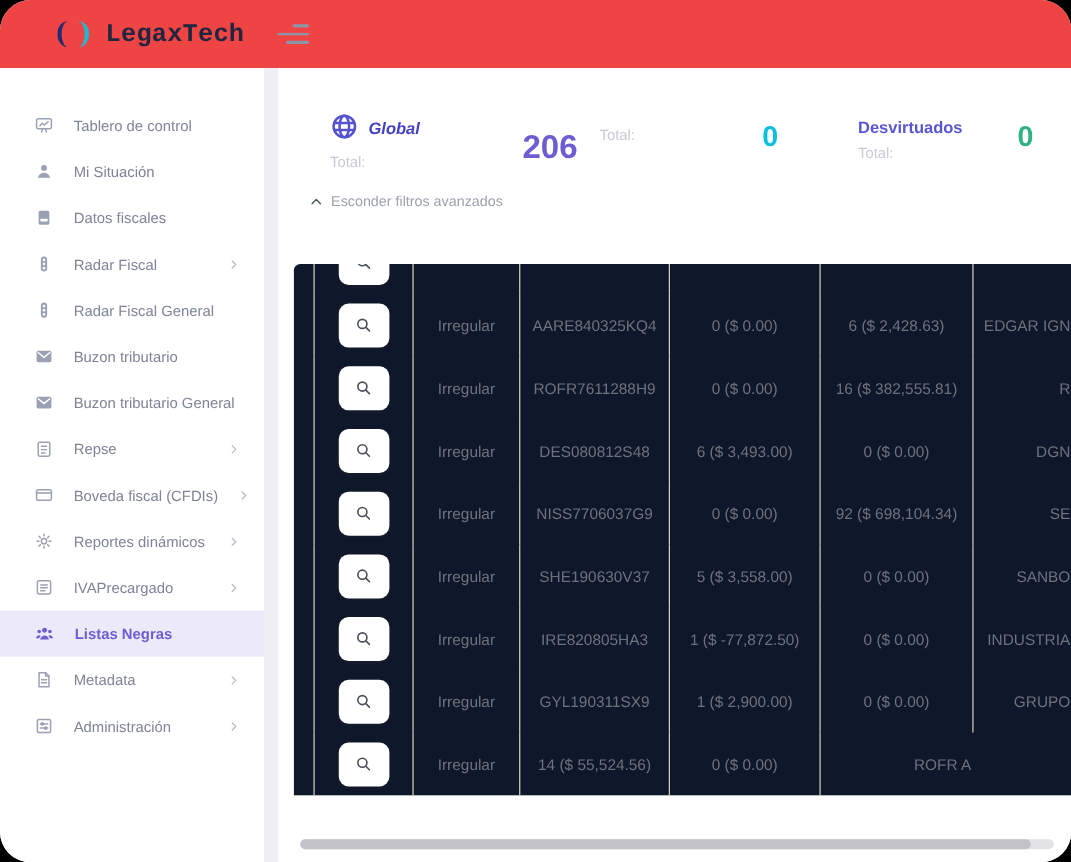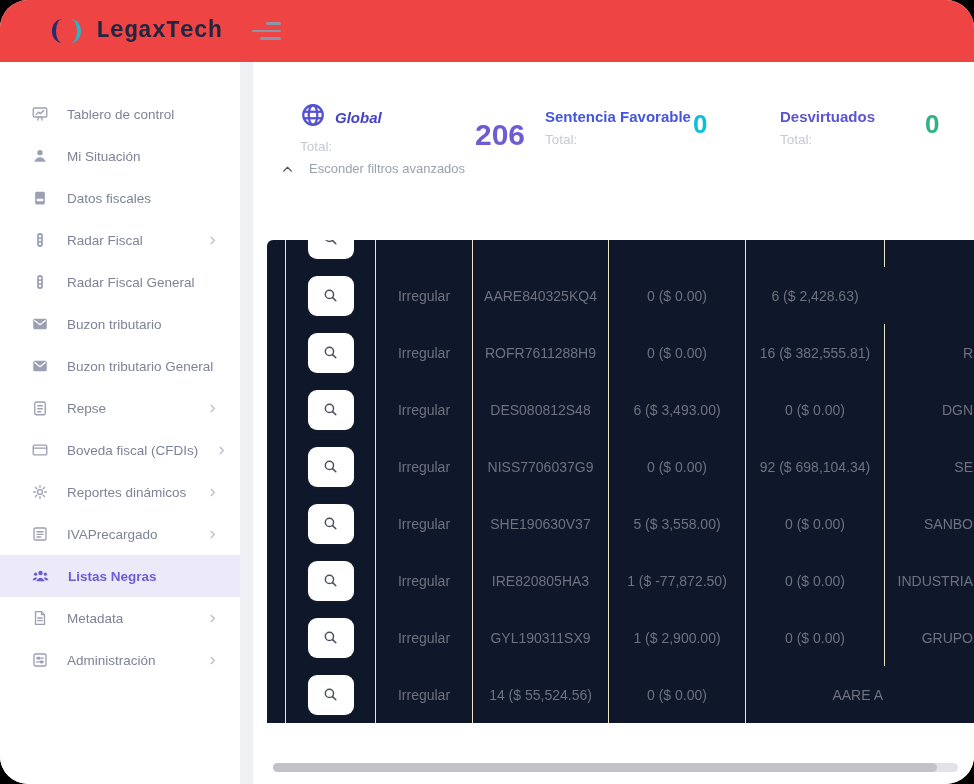--- a/index.html
+++ b/index.html
@@ -35,21 +35,21 @@
   .stat-total{font-size:13.5px;color:#C7CAD6;margin-top:7px;}
   .stat-num{font-weight:700;}
   .stat-global{left:47px;top:40px;width:245px;}
   .g-row{display:flex;align-items:center;gap:9px;}
   .stat-global .stat-num{position:absolute;left:175px;top:16px;font-size:30px;}
   .stat-sentencia{left:292px;top:46px;width:200px;}
   .stat-sentencia .stat-num{position:absolute;left:148px;top:1px;font-size:26px;}
   .stat-desvirtuados{left:527px;top:46px;width:170px;}
   .stat-desvirtuados .stat-num{position:absolute;left:145px;top:1px;font-size:26px;}
 
-  .filters-toggle{position:absolute;left:28px;top:99px;display:flex;align-items:flex-end;gap:15px;cursor:pointer;}
+  .filters-toggle{position:absolute;left:28px;top:113px;display:flex;align-items:flex-end;gap:7px;cursor:pointer;}
   .filters-toggle .txt{font-size:13px;color:#9BA1AF;}
 
   
   .table-wrap{position:absolute;left:14px;top:178px;right:0;height:519px;overflow:hidden;border-radius:6px 0 0 0;}
   .tgrid{display:grid;grid-template-columns:18px 90px 97px 136px 137px 139px 90px;}
   .thead{height:36px;background:#E9E9EB;align-items:center;color:#52565F;font-size:13.5px;font-weight:700;}
   .th{display:flex;align-items:center;justify-content:center;gap:6px;position:relative;height:100%;cursor:pointer;}
   .sort{position:absolute;right:5px;font-size:11px;font-weight:400;color:#B7BAC4;letter-spacing:-2px;cursor:pointer;}
   .check{font-size:13px;color:#3F4450;font-weight:700;}
   .tbody{overflow:hidden;}
@@ -277,21 +277,20 @@
               <line x1="3.5" y1="15" x2="20.5" y2="15"></line>
           </svg>
         </span>
         <span class="stat-title" style="color: rgb(68, 66, 197); font-style: italic;">Global</span>
       </div>
       <div class="stat-total">Total:</div>
       <div class="stat-num" style="color: rgb(108, 93, 211);">206</div>
     </div>
 
     <div class="stat stat-sentencia">
-      <div class="stat-title" style="color: rgb(69, 86, 220);">Sentencia Favorable</div>
       <div class="stat-total">Total:</div>
       <div class="stat-num" style="color: rgb(12, 192, 221);">0</div>
     </div>
 
     <div class="stat stat-desvirtuados">
       <div class="stat-title" style="color: rgb(90, 85, 210);">Desvirtuados</div>
       <div class="stat-total">Total:</div>
       <div class="stat-num" style="color: rgb(47, 179, 128);">0</div>
     </div>
 
@@ -333,20 +332,21 @@
                     <circle cx="10.5" cy="10.5" r="5.8"></circle>
                     <line x1="15" y1="15" x2="19.5" y2="19.5"></line>
                   </svg>
                 </span>
               </button>
             </div>
             <div class="cell b">Irregular</div>
             <div class="cell b">AARE840325KQ4</div>
             <div class="cell b">0 ($ 0.00)</div>
             <div class="cell b">6 ($ 2,428.63)</div>
+            <div class="cell b name">EDGAR IGN</div>
           </div>
           <div class="tgrid trow">
             <div class="cell"></div>
             <div class="cell b">
               <button class="mag-btn">
                 <span style="display: flex;">
                   <svg width="17" height="17" viewBox="0 0 24 24" fill="none" stroke="#4A4F5A" stroke-width="2.1" stroke-linecap="round">
                     <circle cx="10.5" cy="10.5" r="5.8"></circle>
                     <line x1="15" y1="15" x2="19.5" y2="19.5"></line>
                   </svg>
@@ -457,21 +457,21 @@
                   <svg width="17" height="17" viewBox="0 0 24 24" fill="none" stroke="#4A4F5A" stroke-width="2.1" stroke-linecap="round">
                     <circle cx="10.5" cy="10.5" r="5.8"></circle>
                     <line x1="15" y1="15" x2="19.5" y2="19.5"></line>
                   </svg>
                 </span>
               </button>
             </div>
             <div class="cell b">Irregular</div>
             <div class="cell b">14 ($ 55,524.56)</div>
             <div class="cell b">0 ($ 0.00)</div>
-            <div class="cell b name">AARE A</div>
+            <div class="cell b name">ROFR A</div>
           </div>
         </div>
     </div>
 
     <div class="hscroll">
       <div class="hthumb"></div>
     </div>
   </div>
 </div>
 

